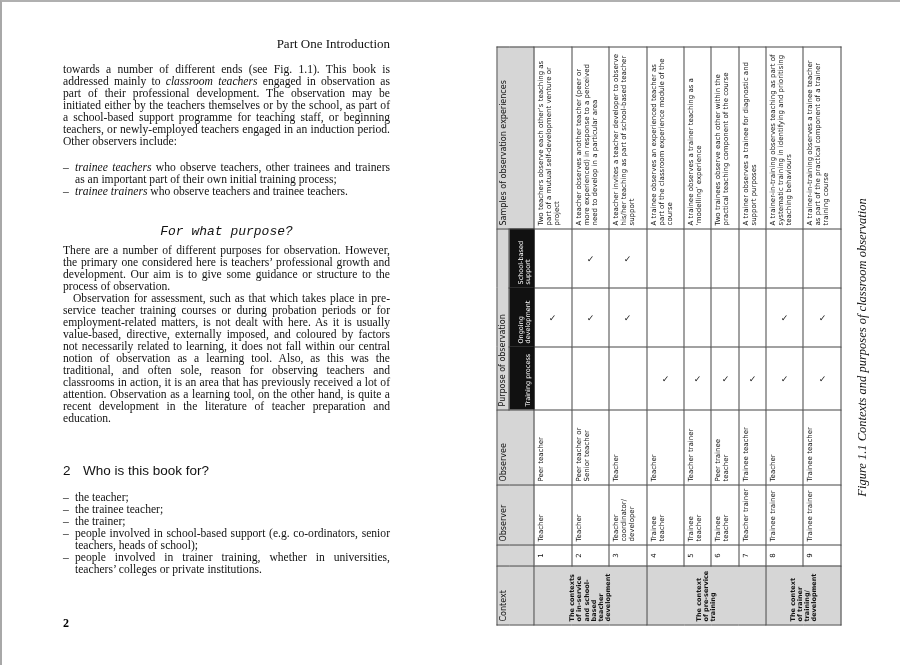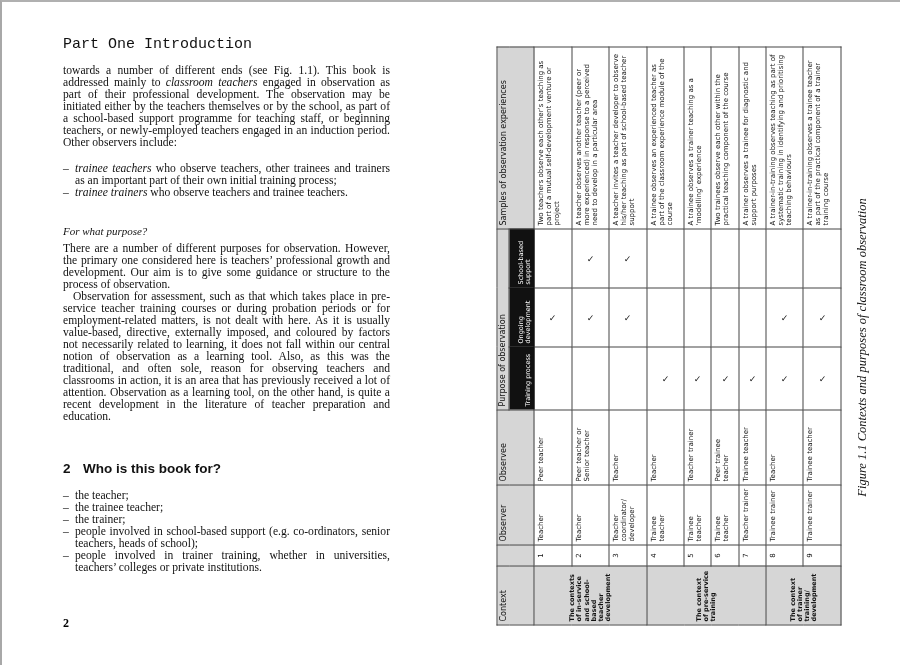--- a/index.html
+++ b/index.html
@@ -1,26 +1,26 @@
 <!DOCTYPE html>
 <html><head>
 <meta charset="utf-8">
 <style>
   html, body { margin:0; padding:0; }
   body { width:900px; height:665px; position:relative; overflow:hidden; background:#ffffff; }
   .frame { position:absolute; left:0; top:0; width:898px; height:663px; border-left:2px solid #a8a8a8; border-top:2px solid #b0b0b0; border-right:2px solid #b8b8b8; }
   .left-page { position:absolute; left:63px; top:36px; width:327px; font-family:"Liberation Serif", serif; color:#111; }
-  .running-head { font-family:Liberation Mono, monospace; font-size:15px; margin:0 0 12px 0; }
+  .running-head { font-family:Liberation Serif, serif; font-size:13px; margin:0 0 12px 0;text-align:right; }
   p.body { font-size:11.6px; line-height:12px; margin:0; text-align:justify; }
   p.indent { text-indent:10px; }
   ul.dash { list-style:none; margin:14px 0 0 0; padding:0; font-size:11.6px; line-height:12px; }
   ul.dash li { position:relative; padding-left:12px; text-align:justify; }
   ul.dash li::before { content:"–"; position:absolute; left:0; top:0; }
-  .subhead { font-family:Liberation Serif, serif; font-style:italic; font-size:11px; margin:26px 0 6px 0; }
-  .section-head { font-family:"Liberation Sans", sans-serif; font-weight:bold; font-size:13.5px; margin:38px 0 13px 0; }
+  .subhead { font-family:Liberation Mono, monospace; font-style:italic; font-size:13px; margin:26px 0 6px 0;text-align:center; }
+  .section-head { font-family:"Liberation Sans", sans-serif; font-weight:normal; font-size:13.5px; margin:38px 0 13px 0; }
   .section-head .num { display:inline-block; width:20px; }
   .page-num { position:absolute; left:63px; top:616px; font-family:"Liberation Serif", serif; font-weight:bold; font-size:12px; }
 
   .table-wrap { position:absolute; left:379.5px; top:163.5px; width:578px; height:345px; transform:rotate(-90deg); transform-origin:289px 172.5px; }
   table.fig { border-collapse:collapse; width:578px; height:345px; table-layout:fixed; font-family:"DejaVu Sans", sans-serif; font-size:7px; line-height:8px; color:#111; }
   table.fig td, table.fig th { border:1px solid #444; padding:2px 3px; vertical-align:top; text-align:left; font-weight:normal; }
   table.fig th { background:#d6d6d6; font-size:8px; }
   table.fig th.sub { background:#111; color:#fff; font-size:6.5px; line-height:7px; vertical-align:bottom; border-color:#111; }
   table.fig td.ctx { background:#d6d6d6; font-weight:bold; font-size:6.5px; line-height:7.2px; vertical-align:middle; }
   table.fig td.num { text-align:center; font-size:7px; }

